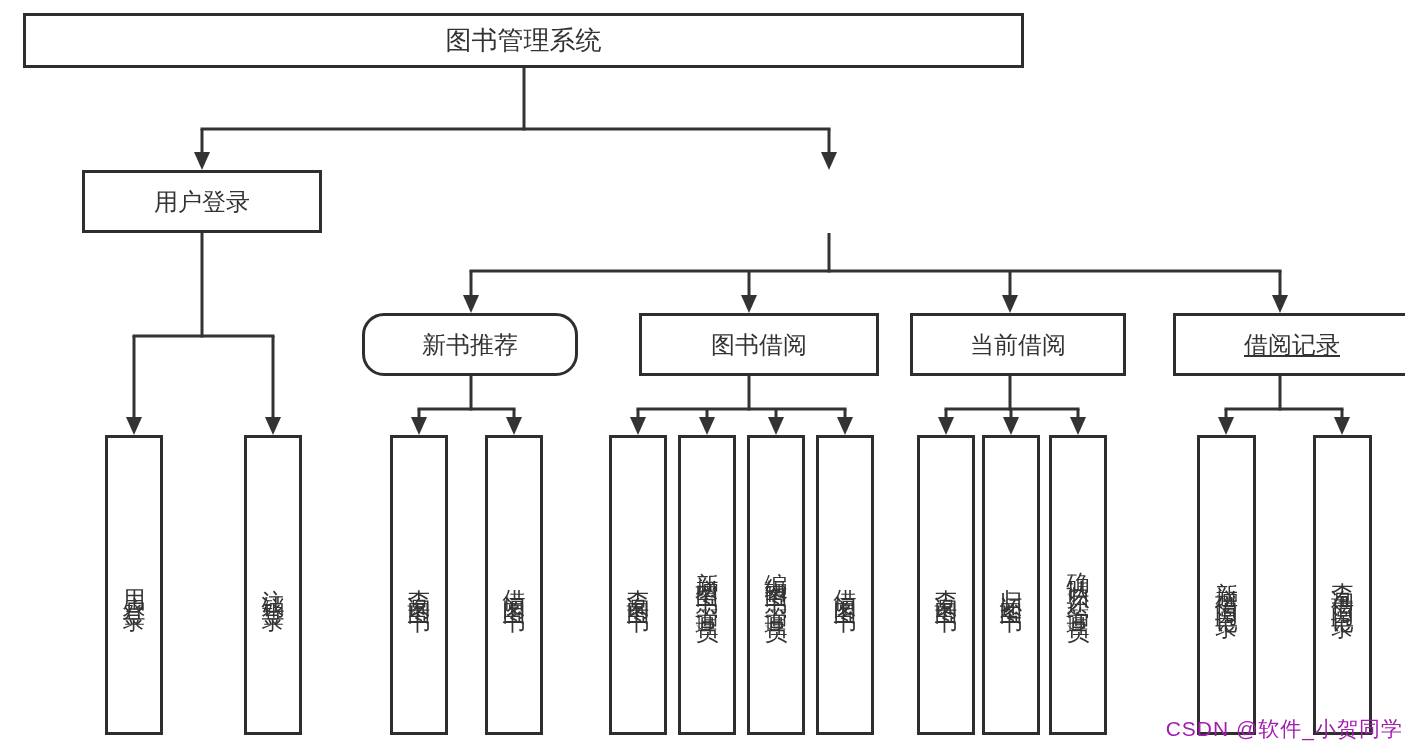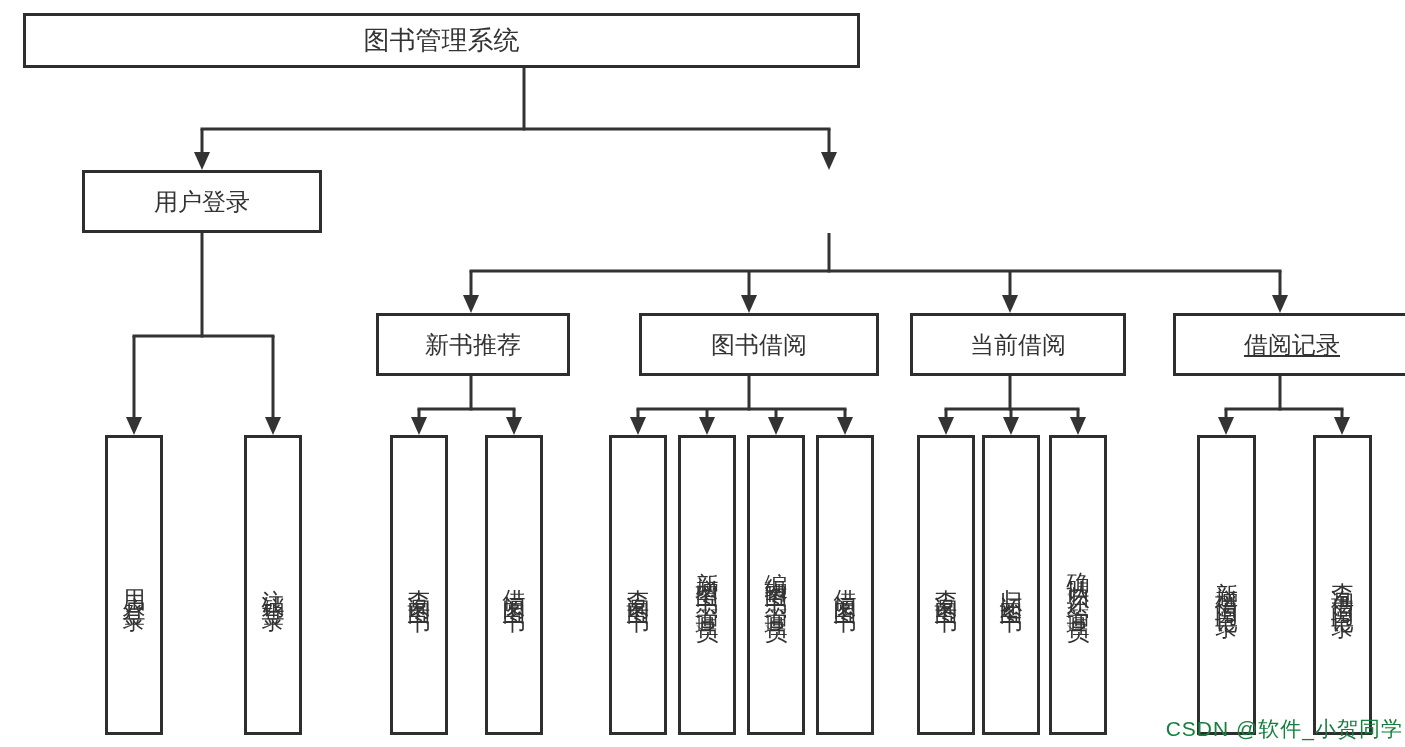--- a/index.html
+++ b/index.html
@@ -23,26 +23,26 @@
     position: absolute;
     box-sizing: border-box;
     background: #ffffff;
     border: 3px solid #2e2e2e;
     color: #333333;
     display: flex;
     align-items: center;
     justify-content: center;
     text-align: center;
   }
-  .root-node { left: 23px; top: 13px; width: 837px; height: 55px; font-size: 26px; }
+  .root-node { left: 23px; top: 13px; width: 1001px; height: 55px; font-size: 26px; }
   .lvl2 { top: 170px; height: 63px; font-size: 24px; }
   .n-user-login { left: 82px;  width: 240px; }
   .n-book-mgmt { left: 712px; width: 235px; }
   .lvl3 { top: 313px; height: 63px; font-size: 24px; }
-  .n-nbr { left: 376px;  width: 194px; }
+  .n-nbr { left: 362px;  width: 216px; border-radius: 22px; }
   .n-bb  { left: 639px;  width: 240px; }
   .n-cb  { left: 902px;  width: 216px; margin-left: 8px; }
   .n-br  { left: 1173px; width: 238px; text-decoration: underline; }
   .leaf {
     top: 435px; height: 300px; width: 58px;
     writing-mode: vertical-rl;
     font-size: 23px;
     letter-spacing: 7px;
     line-height: 1;
   }
@@ -57,21 +57,21 @@
   .p9  { left: 917px; }
   .p10 { left: 982px; }
   .p11 { left: 1049px; }
   .p12 { left: 1197px; width: 59px; }
   .p13 { left: 1313px; width: 59px; }
   .watermark {
     position: absolute;
     right: 2px;
     bottom: 4px;
     font-size: 21px;
-    color: #15803d;
+    color: #a21caf;
     letter-spacing: 1px;
     white-space: nowrap;
   }
 </style>
 </head>
 <body>
 
 <div class="canvas">
 
   <svg class="connectors" viewBox="0 0 1405 747" xmlns="http://www.w3.org/2000/svg">

